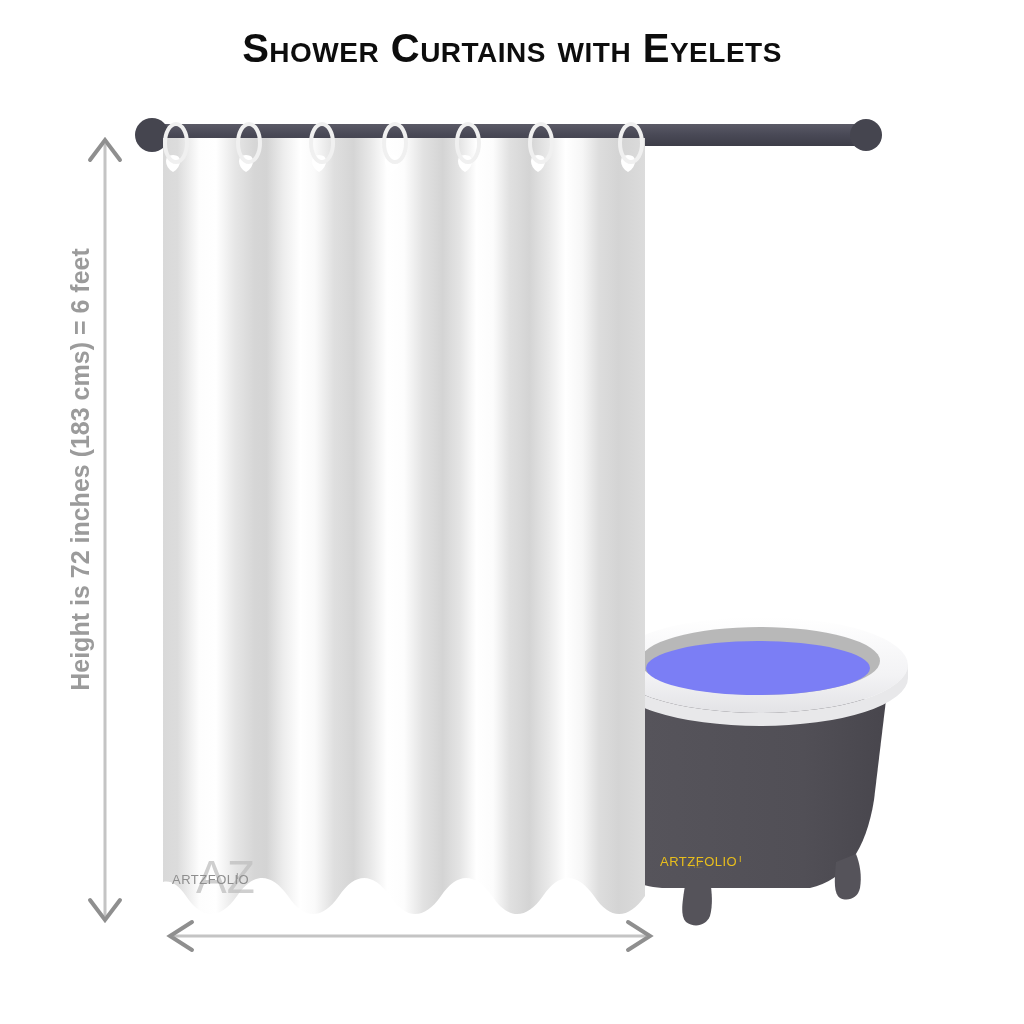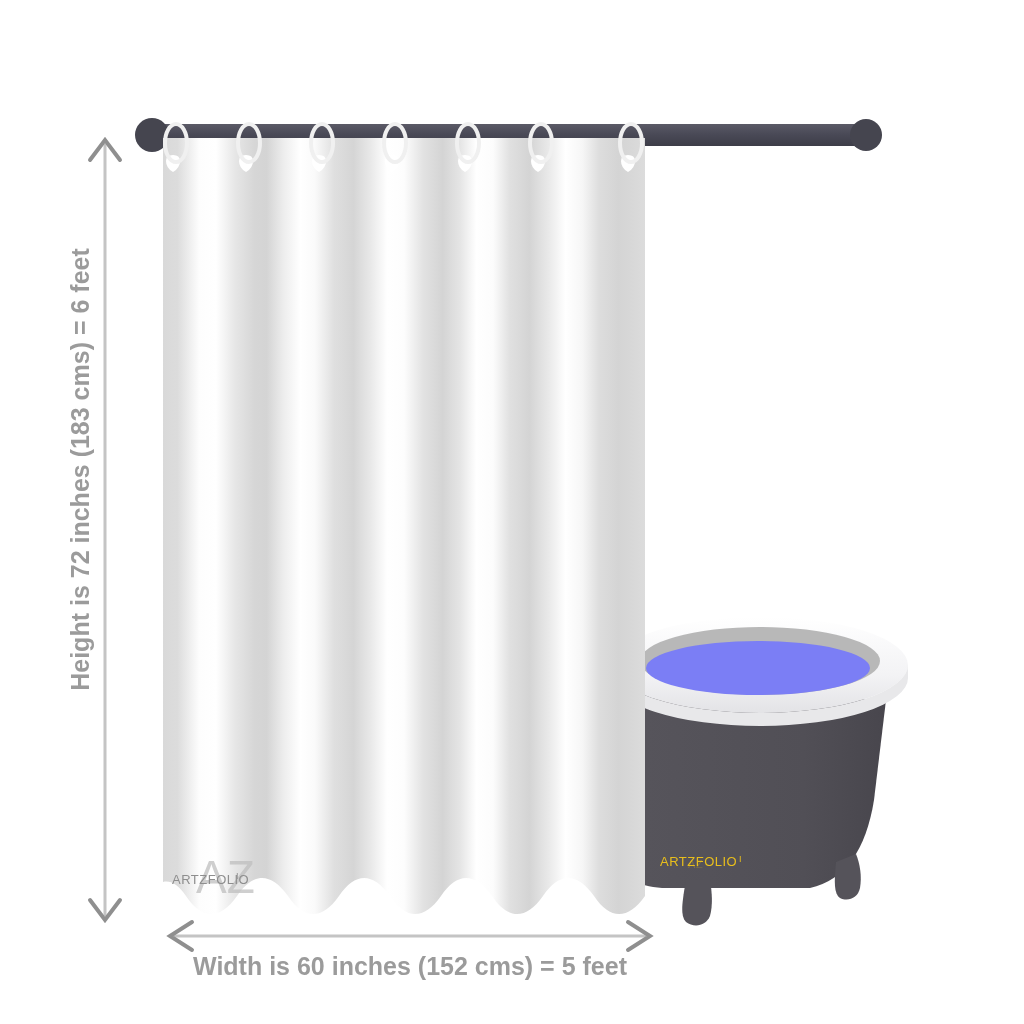--- a/index.html
+++ b/index.html
@@ -53,20 +53,21 @@
   .arrow-svg{position:absolute;overflow:visible;}
 
   
   .scene-svg{position:absolute;left:0;top:0;}
 </style>
 </head>
 <body>
 
 <div id="stage">
 
+  <div class="title">Shower Curtains with Eyelets</div>
 
   <svg class="scene-svg" width="1024" height="1024" viewBox="0 0 1024 1024">
     <defs>
 
       <linearGradient id="curtainFolds" x1="0" y1="0" x2="1" y2="0">
         <stop offset="0.000" stop-color="#d9d9d9"></stop>
         <stop offset="0.030" stop-color="#dcdcdc"></stop>
         <stop offset="0.075" stop-color="#fdfdfd"></stop>
         <stop offset="0.110" stop-color="#ffffff"></stop>
         <stop offset="0.150" stop-color="#e6e6e6"></stop>
@@ -219,15 +220,14 @@
     <polyline points="10,770 25,790 40,770" fill="none" stroke="#8f8f8f" stroke-width="4" stroke-linecap="round" stroke-linejoin="miter"></polyline>
   </svg>
 
   <svg class="arrow-svg" style="left:160px;top:918px;" width="500" height="36" viewBox="0 0 500 36">
     <line x1="14" y1="18" x2="486" y2="18" stroke="#c4c4c4" stroke-width="3"></line>
     <polyline points="32,4 10,18 32,32" fill="none" stroke="#8f8f8f" stroke-width="4" stroke-linecap="round" stroke-linejoin="miter"></polyline>
     <polyline points="468,4 490,18 468,32" fill="none" stroke="#8f8f8f" stroke-width="4" stroke-linecap="round" stroke-linejoin="miter"></polyline>
   </svg>
 
   <div class="height-label">Height is 72 inches (183 cms) = 6 feet</div>
-  <div class="width-label">Width is 60 inches (152 cms) = 5 feet</div>
 
 </div>
 
 </body></html>

